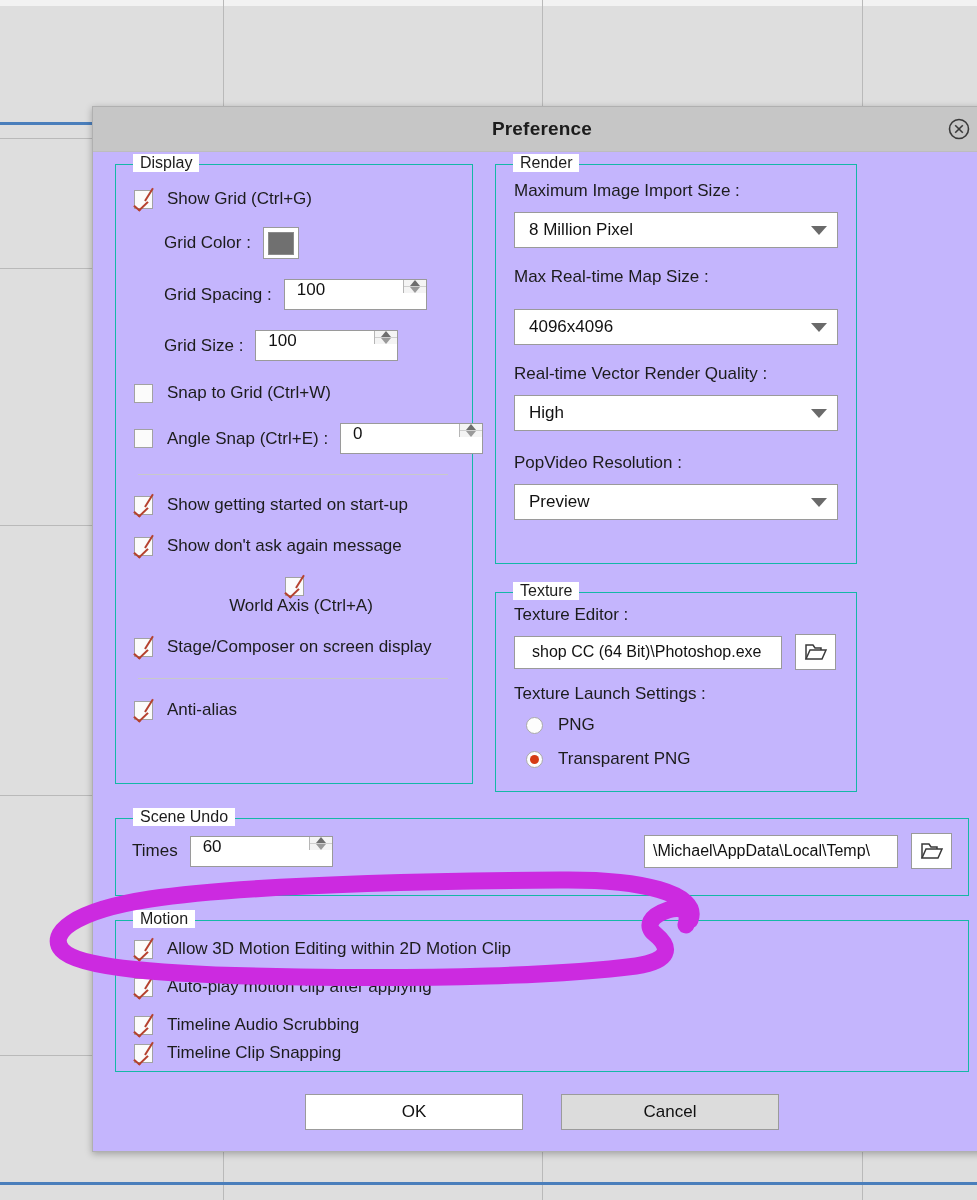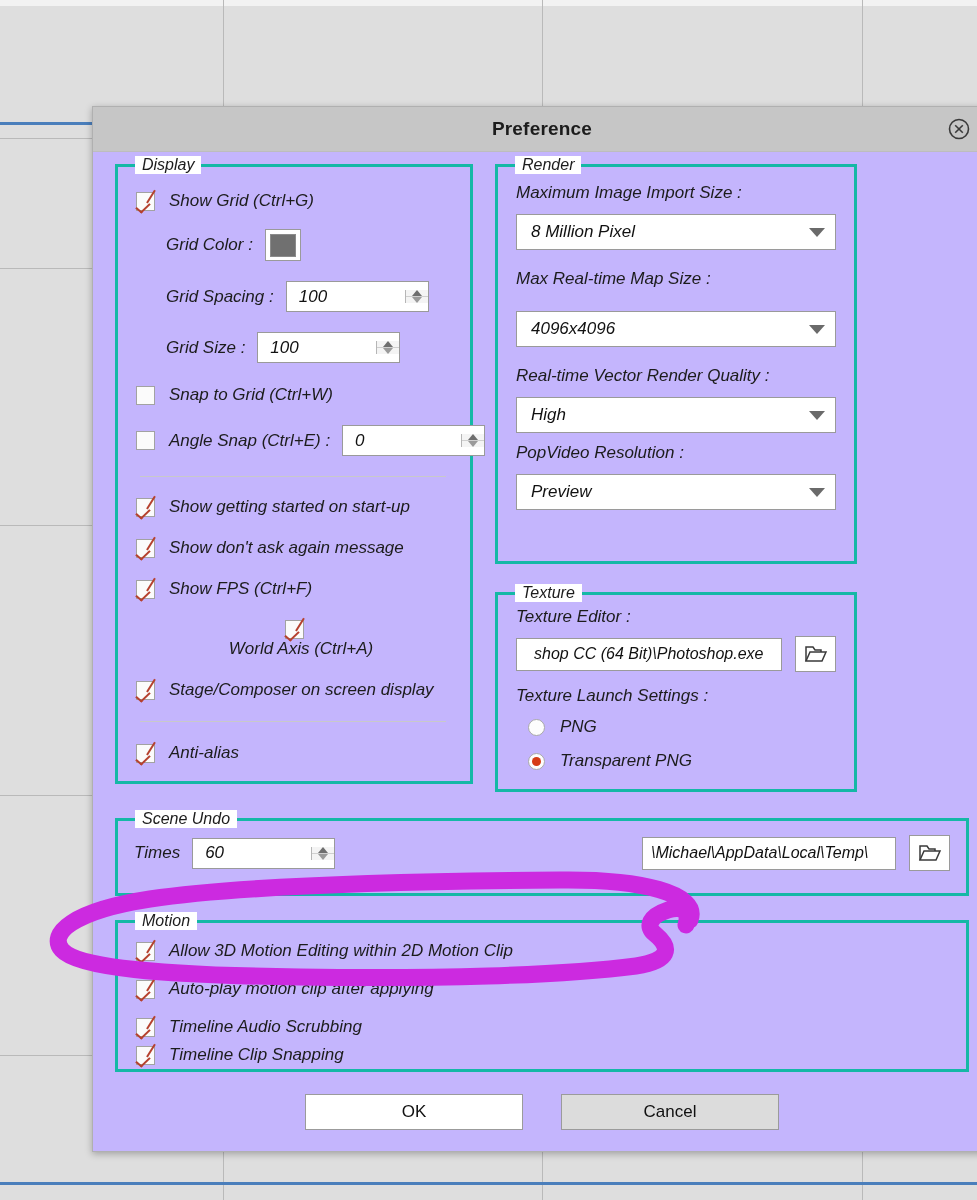--- a/index.html
+++ b/index.html
@@ -37,24 +37,23 @@
   }
   #close-btn{
     position:absolute;right:20px;top:50%;transform:translateY(-50%);
     width:24px;height:24px;cursor:pointer;
   }
   #dialog-body{padding:12px 22px 0 22px;box-sizing:border-box;}
 
   
   .grp{
     position:relative;
-    border:3px solid #14b8a6;
+    border:1px solid #14b8a6;
     margin:0;
     box-sizing:border-box;
-    font-style:italic;
   }
   .grp > .legend{
     position:absolute;top:-11px;left:17px;background:#ffffff;
     padding:0 7px;font-size:16px;color:#1c1c1c;
   }
 
   .row{display:flex;align-items:center;}
 
   
   .cb{
@@ -83,21 +82,21 @@
   }
   .rb.selected::after{
     content:"";position:absolute;left:3px;top:3px;width:9px;height:9px;
     border-radius:50%;background:#d63b16;
   }
   .rb-label{font-size:17px;color:#1c1c1c;margin-left:15px;}
 
   
   .lbl{font-size:17px;color:#1c1c1c;white-space:nowrap;}
   .numbox{
-    display:flex;align-items:center;border:1px solid #9a9a9a;background:#fff;
+    display:flex;align-items:flex-start;border:1px solid #9a9a9a;background:#fff;
     height:31px;box-sizing:border-box;gap:48px;
   }
   .numbox .val{
     display:flex;align-items:center;padding:0 12px;font-size:17px;color:#111;
     min-width:46px;
   }
   .spin{
     width:22px;border-left:1px solid #b6b6b6;display:flex;flex-direction:column;
     background:#f4f4f4;
   }
@@ -252,24 +251,20 @@
         <div class="divider" style="margin:20px 6px 0 4px;"></div>
 
         <div class="row" style="margin-top:20px;">
           <span class="cb checked"></span>
           <span class="cb-label">Show getting started on start-up</span>
         </div>
         <div class="row" style="margin-top:21px;">
           <span class="cb checked"></span>
           <span class="cb-label">Show don't ask again message</span>
         </div>
-        <div class="row" style="margin-top:21px;">
-          <span class="cb checked"></span>
-          <span class="cb-label">Show FPS (Ctrl+F)</span>
-        </div>
         <div class="row" style="margin-top:21px;flex-direction:column;">
           <span class="cb checked"></span>
           <span class="cb-label">World Axis (Ctrl+A)</span>
         </div>
         <div class="row" style="margin-top:21px;">
           <span class="cb checked"></span>
           <span class="cb-label">Stage/Composer on screen display</span>
         </div>
 
         <div class="divider" style="margin:21px 6px 0 4px;"></div>
@@ -296,21 +291,21 @@
             <span class="sv">4096x4096</span>
             <span class="caret"></span>
           </div>
 
           <div class="lbl" style="margin-top:19px;">Real-time Vector Render Quality :</div>
           <div class="select" style="margin-top:11px;">
             <span class="sv">High</span>
             <span class="caret"></span>
           </div>
 
-          <div class="lbl" style="margin-top:10px;">PopVideo Resolution :</div>
+          <div class="lbl" style="margin-top:22px;">PopVideo Resolution :</div>
           <div class="select" style="margin-top:11px;">
             <span class="sv">Preview</span>
             <span class="caret"></span>
           </div>
         </div>
 
         <div class="grp" style="height:200px;margin-top:28px;padding:12px 18px 0 18px;">
           <span class="legend">Texture</span>
 
           <div class="lbl">Texture Editor :</div>

